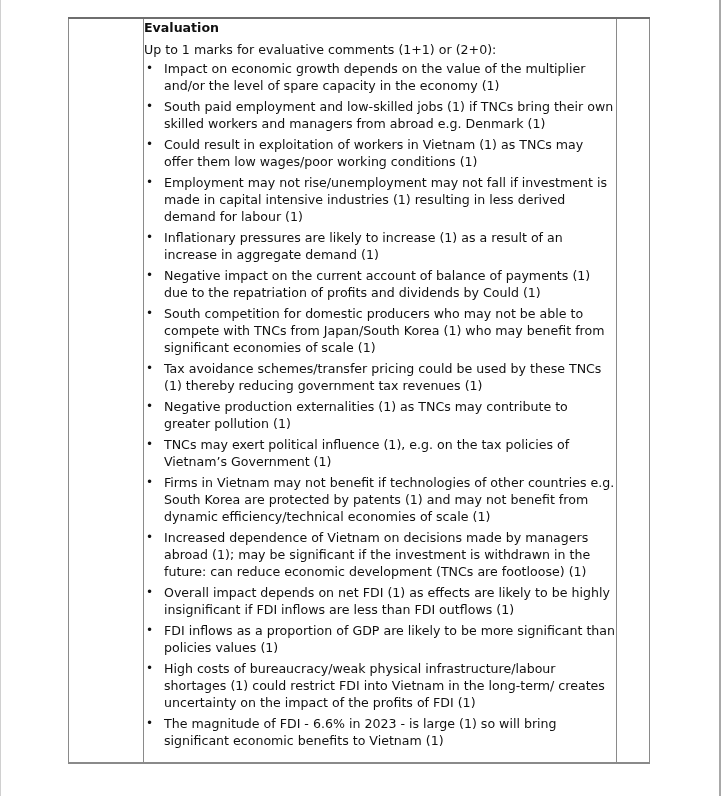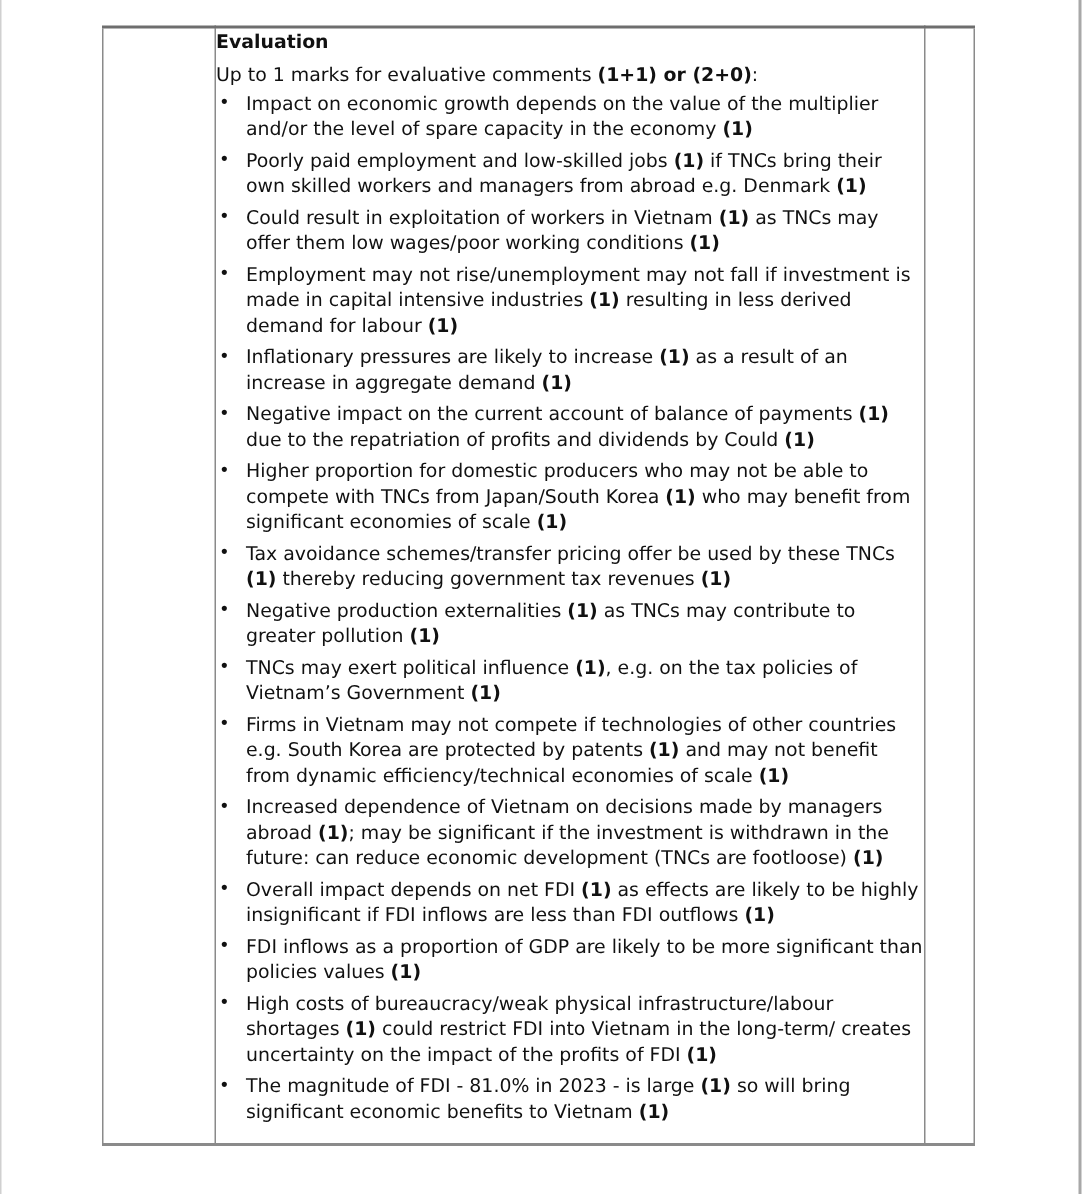--- a/index.html
+++ b/index.html
@@ -16,50 +16,50 @@
   table.ms td { border:1px solid #8a8a8a; vertical-align:top; padding:0; }
   table.ms tr { border-top:2px solid #6e6e6e; border-bottom:2px solid #8a8a8a; }
   td.c1 { width:74px; border-left:2px solid #8a8a8a; }
   td.c3 { width:32px; border-right:2px solid #9a9a9a; }
   td.c2 { padding:16px 6px 0 6px; }
   .heading { font-weight:bold; font-size:12.6px; line-height:17px; margin:0 0 5px 0; }
   .intro { font-size:12.6px; line-height:17px; margin:0 0 2px 0; }
   ul.pts { list-style:none; margin:0; padding:0; }
   ul.pts li { position:relative; padding-left:20px; font-size:12.6px; line-height:17px; margin:0 0 4px 0; }
   ul.pts li .bullet { position:absolute; left:2px; top:0; font-size:12px; }
-  b { font-weight:bold; }
+  b { font-weight:normal; }
 </style>
 </head>
 <body>
 
 <div class="edge-left"></div>
 <div class="edge-right"></div>
 
 <table class="ms">
   <tbody>
       <tr>
     <td class="c1"></td>
     <td class="c2">
       <p class="heading">Evaluation</p>
       <p class="intro"><span>Up to 1 marks for evaluative comments </span><b>(1+1) or (2+0)</b><span>:</span></p>
       <ul class="pts" id="points">
             <li><span class="bullet">•</span><span>Impact on economic growth depends on the value of the multiplier and/or the level of spare capacity in the economy </span><b>(1)</b></li>
-            <li><span class="bullet">•</span><span>Poorly paid employment and low-skilled jobs </span><b>(1)</b><span> if TNCs bring their own skilled workers and managers from abroad e.g. Denmark </span><b>(1)</b></li>
+            <li><span class="bullet">•</span><span>South paid employment and low-skilled jobs </span><b>(1)</b><span> if TNCs bring their own skilled workers and managers from abroad e.g. Denmark </span><b>(1)</b></li>
             <li><span class="bullet">•</span><span>Could result in exploitation of workers in Vietnam </span><b>(1)</b><span> as TNCs may offer them low wages/poor working conditions </span><b>(1)</b></li>
             <li><span class="bullet">•</span><span>Employment may not rise/unemployment may not fall if investment is made in capital intensive industries </span><b>(1)</b><span> resulting in less derived demand for labour </span><b>(1)</b></li>
             <li><span class="bullet">•</span><span>Inflationary pressures are likely to increase </span><b>(1)</b><span> as a result of an increase in aggregate demand </span><b>(1)</b></li>
             <li><span class="bullet">•</span><span>Negative impact on the current account of balance of payments </span><b>(1)</b><span> due to the repatriation of profits and dividends by Could </span><b>(1)</b></li>
-            <li><span class="bullet">•</span><span>Higher proportion for domestic producers who may not be able to compete with TNCs from Japan/South Korea </span><b>(1)</b><span> who may benefit from significant economies of scale </span><b>(1)</b></li>
-            <li><span class="bullet">•</span><span>Tax avoidance schemes/transfer pricing offer be used by these TNCs </span><b>(1)</b><span> thereby reducing government tax revenues </span><b>(1)</b></li>
+            <li><span class="bullet">•</span><span>South competition for domestic producers who may not be able to compete with TNCs from Japan/South Korea </span><b>(1)</b><span> who may benefit from significant economies of scale </span><b>(1)</b></li>
+            <li><span class="bullet">•</span><span>Tax avoidance schemes/transfer pricing could be used by these TNCs </span><b>(1)</b><span> thereby reducing government tax revenues </span><b>(1)</b></li>
             <li><span class="bullet">•</span><span>Negative production externalities </span><b>(1)</b><span> as TNCs may contribute to greater pollution </span><b>(1)</b></li>
             <li><span class="bullet">•</span><span>TNCs may exert political influence </span><b>(1)</b><span>, e.g. on the tax policies of Vietnam’s Government </span><b>(1)</b></li>
-            <li><span class="bullet">•</span><span>Firms in Vietnam may not compete if technologies of other countries e.g. South Korea are protected by patents </span><b>(1)</b><span> and may not benefit from dynamic efficiency/technical economies of scale </span><b>(1)</b></li>
+            <li><span class="bullet">•</span><span>Firms in Vietnam may not benefit if technologies of other countries e.g. South Korea are protected by patents </span><b>(1)</b><span> and may not benefit from dynamic efficiency/technical economies of scale </span><b>(1)</b></li>
             <li><span class="bullet">•</span><span>Increased dependence of Vietnam on decisions made by managers abroad </span><b>(1)</b><span>; may be significant if the investment is withdrawn in the future: can reduce economic development (TNCs are footloose) </span><b>(1)</b></li>
             <li><span class="bullet">•</span><span>Overall impact depends on net FDI </span><b>(1)</b><span> as effects are likely to be highly insignificant if FDI inflows are less than FDI outflows </span><b>(1)</b></li>
             <li><span class="bullet">•</span><span>FDI inflows as a proportion of GDP are likely to be more significant than policies values </span><b>(1)</b></li>
             <li><span class="bullet">•</span><span>High costs of bureaucracy/weak physical infrastructure/labour shortages </span><b>(1)</b><span> could restrict FDI into Vietnam in the long-term/ creates uncertainty on the impact of the profits of FDI </span><b>(1)</b></li>
-            <li><span class="bullet">•</span><span>The magnitude of FDI - 81.0% in 2023 - is large </span><b>(1)</b><span> so will bring significant economic benefits to Vietnam </span><b>(1)</b></li>
+            <li><span class="bullet">•</span><span>The magnitude of FDI - 6.6% in 2023 - is large </span><b>(1)</b><span> so will bring significant economic benefits to Vietnam </span><b>(1)</b></li>
           </ul>
     </td>
     <td class="c3"></td>
   </tr>
 </tbody>
   </table>
 
 </body></html>

